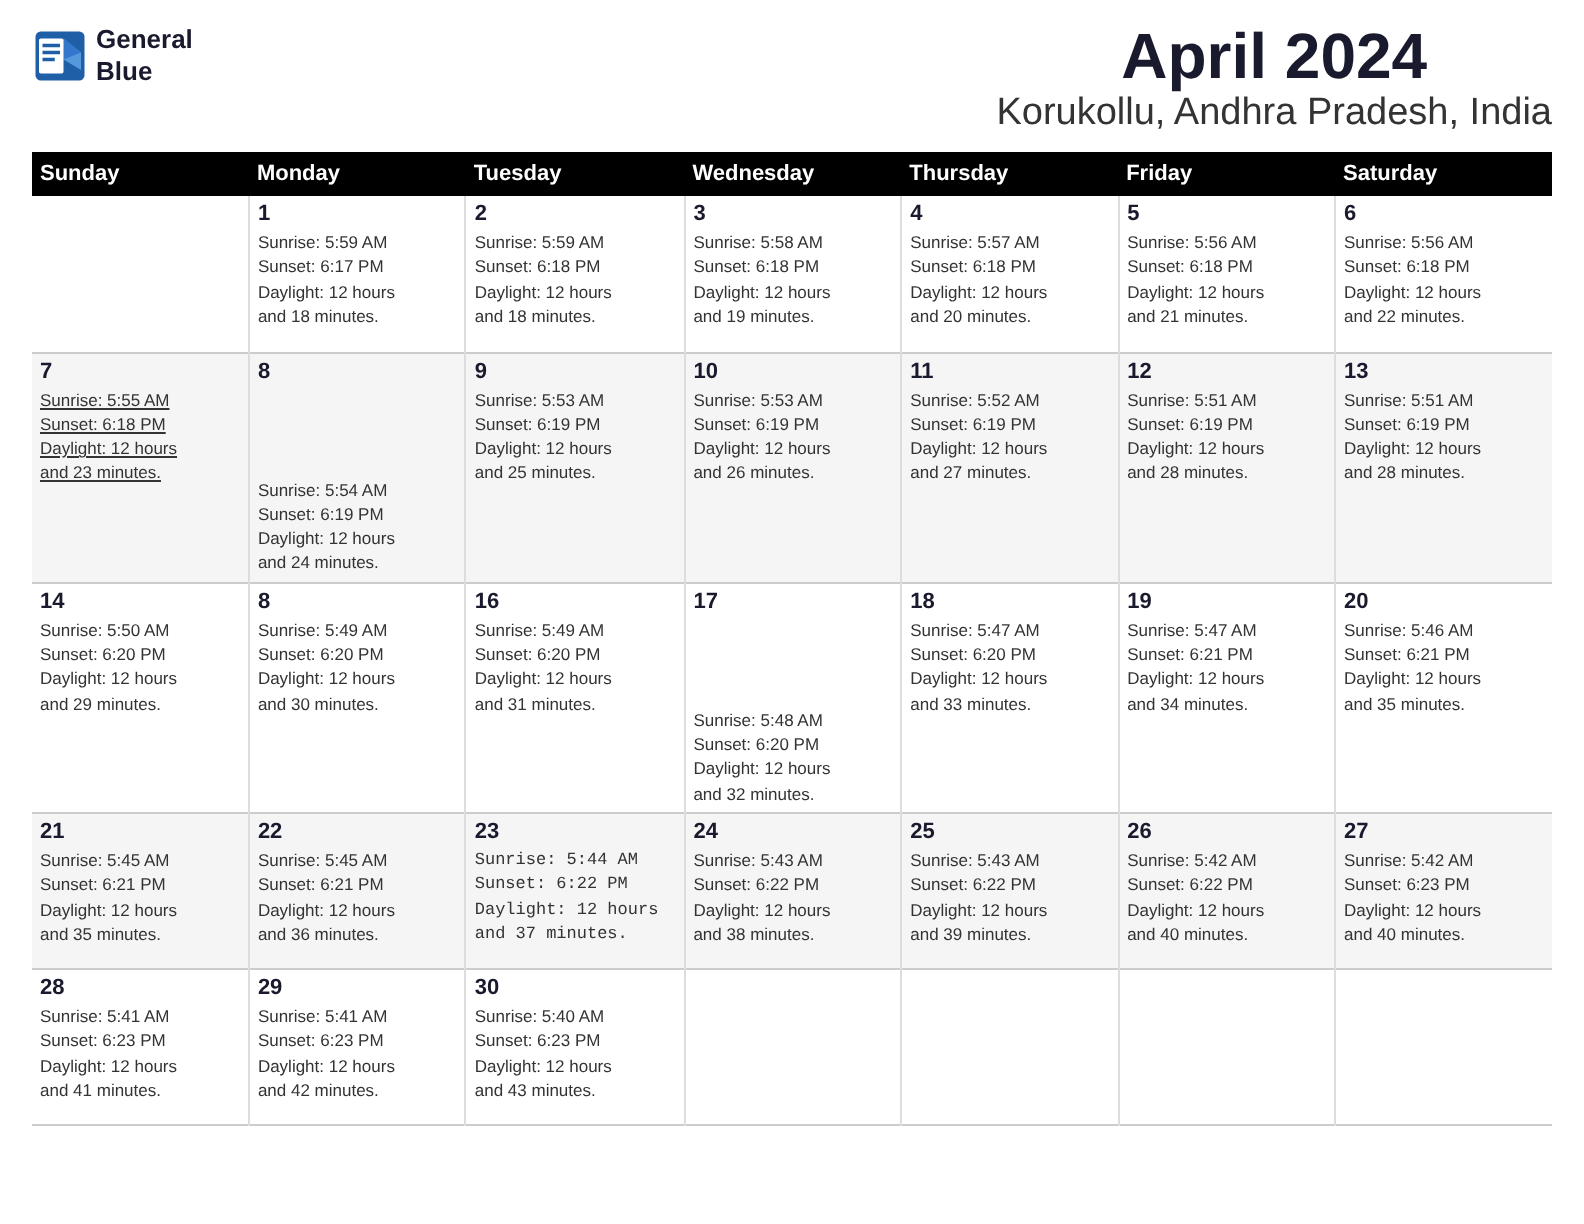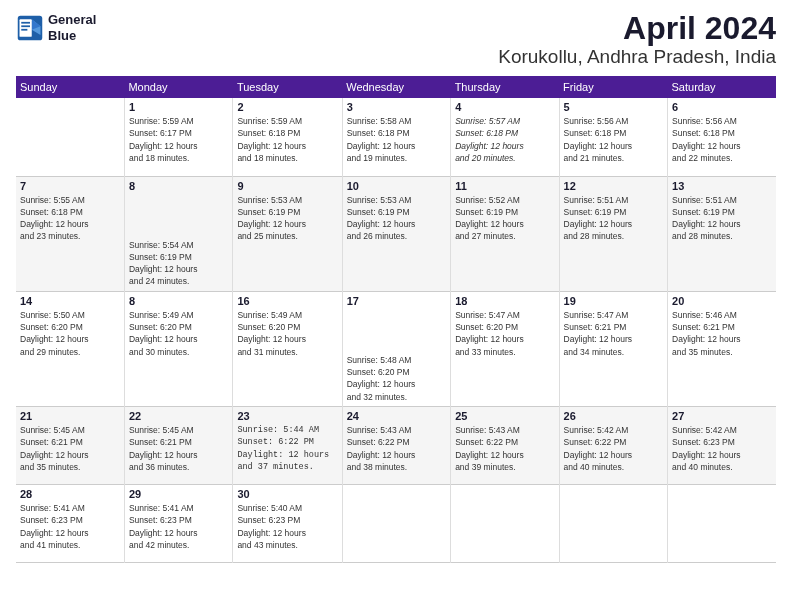--- a/index.html
+++ b/index.html
@@ -31,45 +31,45 @@
       font-size: 13px;
       font-weight: bold;
       color: #1a1a2e;
       line-height: 1.2;
     }
     .logo-icon {
       width: 28px;
       height: 28px;
     }
     .title-block {
-      text-align: right;
+      text-align: center;
     }
     .month-title {
       font-size: 32px;
       font-weight: bold;
       color: #1a1a2e;
       line-height: 1;
     }
     .location {
       font-size: 19px;
       color: #333;
       margin-top: 2px;
     }
     table {
       width: 100%;
       border-collapse: collapse;
       font-size: 9px;
     }
     thead th {
-      background-color: #4c1d95;
+      background-color: #000000;
       color: #fff;
       padding: 5px 4px;
       text-align: left;
       font-size: 11px;
-      font-weight: normal;
+      font-weight: bold;
     }
     tbody tr {
       border-bottom: 1px solid #ccc;
     }
     tbody td {
       vertical-align: top;
       padding: 3px 4px;
       border-right: 1px solid #ddd;
       min-width: 100px;
       height: 78px;
@@ -147,21 +147,21 @@
           </td>
           <td>
             <span class="day-num">3</span>
             <div class="day-info" style="white-space: pre-line;">Sunrise: 5:58 AM
 Sunset: 6:18 PM
 Daylight: 12 hours
 and 19 minutes.</div>
           </td>
           <td>
             <span class="day-num">4</span>
-            <div class="day-info" style="white-space: pre-line; font-style: italic;">Sunrise: 5:57 AM
+            <div class="day-info" style="white-space: pre-line;">Sunrise: 5:57 AM
 Sunset: 6:18 PM
 Daylight: 12 hours
 and 20 minutes.</div>
           </td>
           <td>
             <span class="day-num">5</span>
             <div class="day-info" style="white-space: pre-line;">Sunrise: 5:56 AM
 Sunset: 6:18 PM
 Daylight: 12 hours
 and 21 minutes.</div>
@@ -170,21 +170,21 @@
             <span class="day-num">6</span>
             <div class="day-info" style="white-space: pre-line;">Sunrise: 5:56 AM
 Sunset: 6:18 PM
 Daylight: 12 hours
 and 22 minutes.</div>
           </td>
         </tr>
         <tr>
           <td>
             <span class="day-num">7</span>
-            <div class="day-info" style="white-space: pre-line;">Sunrise: 5:55 AM
+            <div class="day-info" style="white-space: pre-line; text-decoration: underline;">Sunrise: 5:55 AM
 Sunset: 6:18 PM
 Daylight: 12 hours
 and 23 minutes.</div>
           </td>
           <td>
             <span class="day-num">8</span>
             <div class="day-info" style="white-space: pre-line; margin-top: 47px;">Sunrise: 5:54 AM
 Sunset: 6:19 PM
 Daylight: 12 hours
 and 24 minutes.</div>

